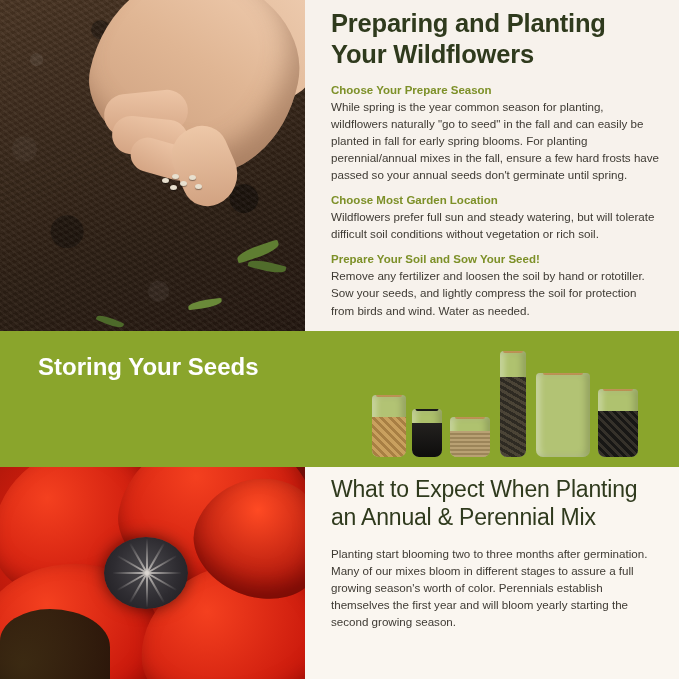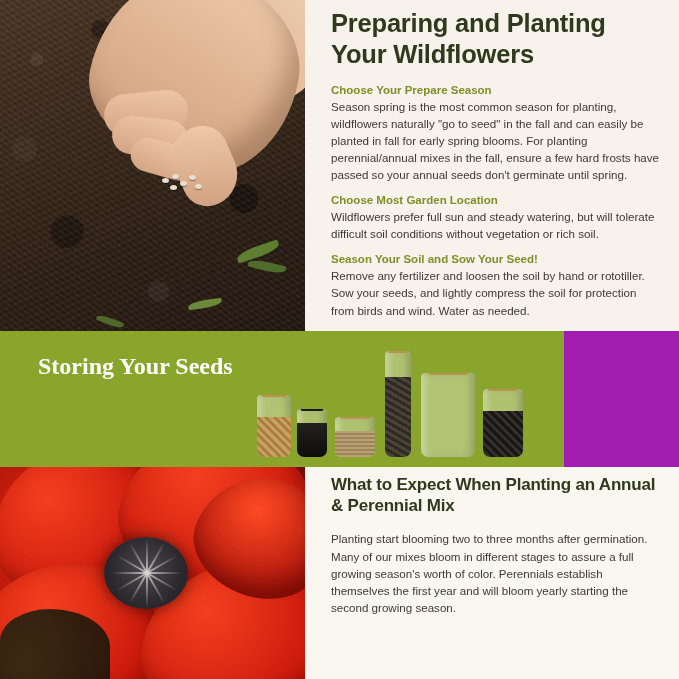--- a/index.html
+++ b/index.html
@@ -10,21 +10,21 @@
     width: 679px;
     height: 679px;
     font-family: "Liberation Sans", sans-serif;
     background: #ffffff;
     overflow: hidden;
   }
   .page {
     position: relative;
     width: 679px;
     height: 679px;
-    background: #a21caf;
+    background: #fdba74;
   }
 
   
   .sec1 {
     position: absolute;
     top: 0;
     left: 0;
     width: 679px;
     height: 331px;
     background: #f7f2ec;
@@ -140,24 +140,23 @@
     line-height: 1.47;
     color: #3e3a33;
     margin: 0 0 11px 0;
   }
 
   
   .sec2 {
     position: absolute;
     top: 331px;
     left: 0;
-    width: 564px;
+    width: 679px;
     height: 136px;
     background: #8aa52c;
-    font-family: Liberation Serif, serif;
   }
   .sec2-text {
     position: absolute;
     left: 38px;
     top: 22px;
     width: 300px;
   }
   .h2 {
     font-size: 24px;
     font-weight: bold;
@@ -277,23 +276,23 @@
     border-radius: 50% 60% 0 0;
     opacity: .85;
   }
   .sec3-text {
     position: absolute;
     left: 331px;
     top: 8px;
     width: 330px;
   }
   .h3 {
-    font-size: 17px;
+    font-size: 23px;
     line-height: 1.22;
-    font-weight: bold;
+    font-weight: normal;
     color: #2f3a1d;
     margin: 0 0 14px 0;
     letter-spacing: -0.2px;
   }
 </style>
 </head>
 <body>
 
 <div class="page">
 
@@ -319,26 +318,26 @@
         <span class="seed sd4"></span>
         <span class="seed sd5"></span>
         <span class="seed sd6"></span>
       </div>
     </div>
 
     <div class="sec1-text">
       <h1 class="h1">Preparing and Planting Your Wildflowers</h1>
 
       <p class="sub">Choose Your Prepare Season</p>
-      <p class="body">Season spring is the most common season for planting, wildflowers naturally "go to seed" in the fall and can easily be planted in fall for early spring blooms. For planting perennial/annual mixes in the fall, ensure a few hard frosts have passed so your annual seeds don't germinate until spring.</p>
+      <p class="body">While spring is the year common season for planting, wildflowers naturally "go to seed" in the fall and can easily be planted in fall for early spring blooms. For planting perennial/annual mixes in the fall, ensure a few hard frosts have passed so your annual seeds don't germinate until spring.</p>
 
       <p class="sub">Choose Most Garden Location</p>
       <p class="body">Wildflowers prefer full sun and steady watering, but will tolerate difficult soil conditions without vegetation or rich soil.</p>
 
-      <p class="sub">Season Your Soil and Sow Your Seed!</p>
+      <p class="sub">Prepare Your Soil and Sow Your Seed!</p>
       <p class="body">Remove any fertilizer and loosen the soil by hand or rototiller. Sow your seeds, and lightly compress the soil for protection from birds and wind. Water as needed.</p>
     </div>
   </div>
 
   <div class="sec2">
     <div class="sec2-text">
       <h2 class="h2">Storing Your Seeds</h2>
     </div>
 
     <div class="jars">

